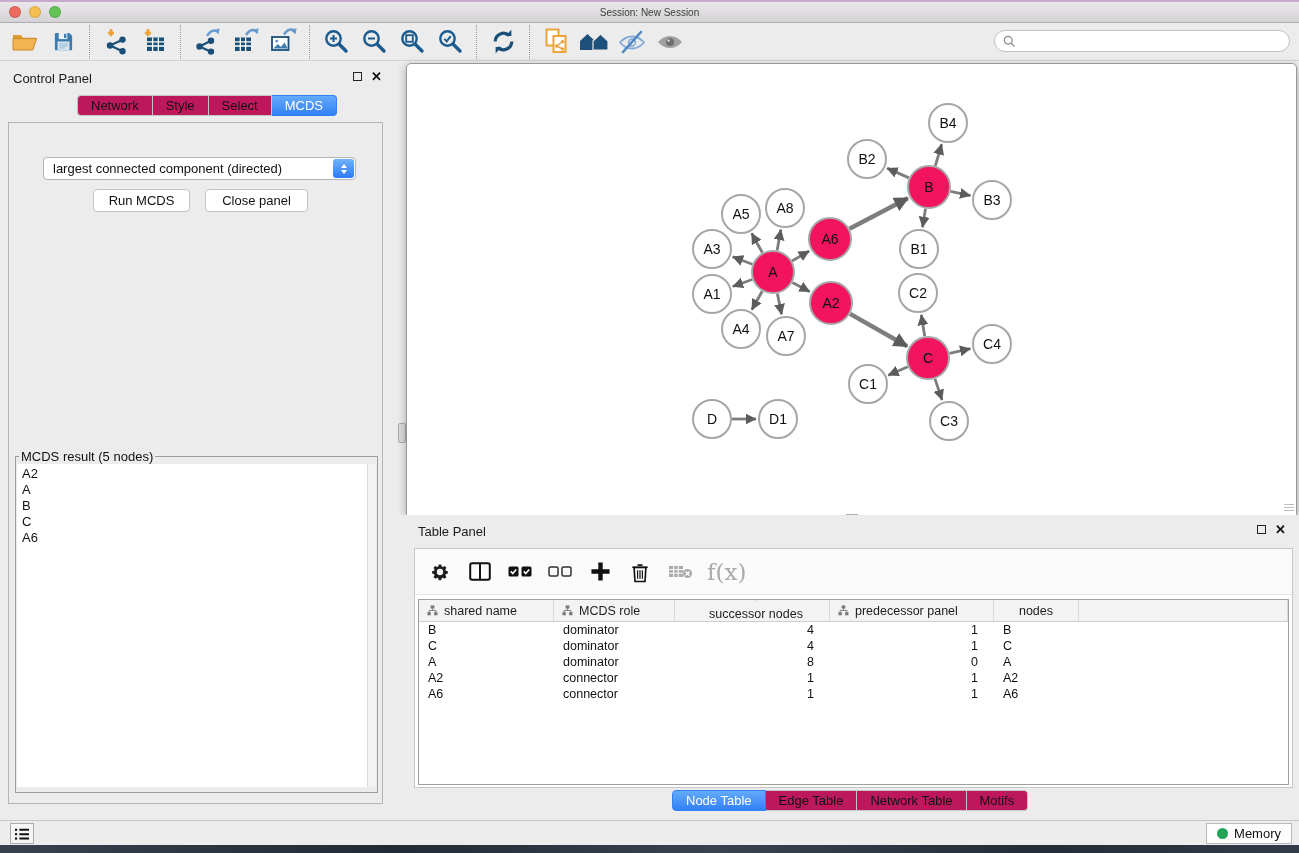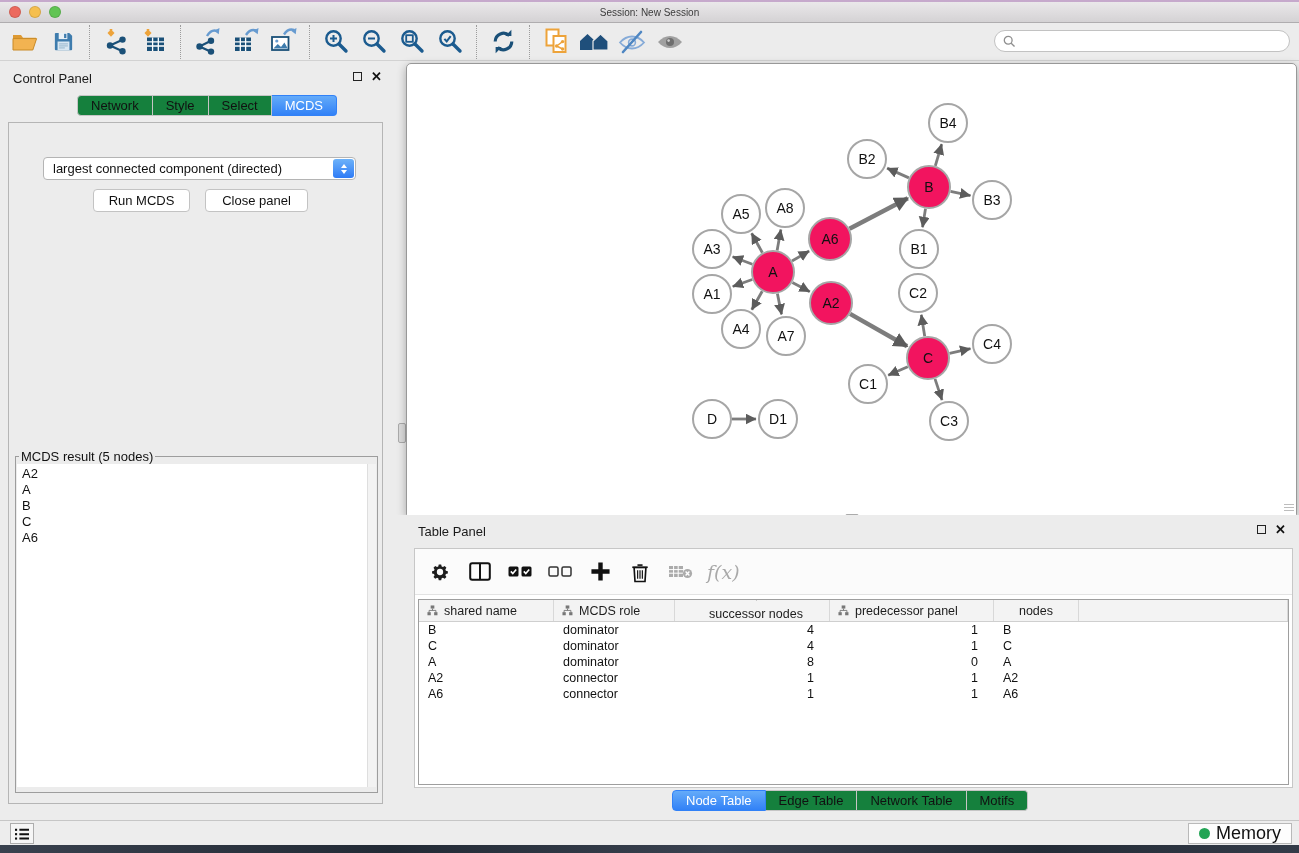--- a/index.html
+++ b/index.html
@@ -30,21 +30,21 @@
   #search-wrap input { border:none; outline:none; flex:1; font-size:12px; background:transparent;
     font-family:"Liberation Sans",sans-serif; }
 
   
   #control-panel { position:absolute; left:0; top:61px; width:390px; height:759px; background:#ECECEC; }
   .panel-title { position:absolute; left:13px; top:10px; font-size:13px; color:#1B1B1B; }
   .win-btns { position:absolute; display:flex; gap:9px; align-items:center; }
   .float-btn { width:9px; height:9px; border:1.5px solid #222; background:transparent; }
   .close-btn { font-size:13px; font-weight:bold; color:#111; line-height:9px; }
   .seg { display:flex; position:absolute; }
-  .seg-btn { background:#15803d; border:1px solid #C5C5C5; border-left:none; height:21px;
+  .seg-btn { background:#be185d; border:1px solid #C5C5C5; border-left:none; height:21px;
     font-size:13px; color:#111; padding:0 13px; font-family:"Liberation Sans",sans-serif; }
   .seg-btn:first-child { border-left:1px solid #C5C5C5; border-radius:4px 0 0 4px; }
   .seg-btn:last-child { border-radius:0 4px 4px 0; }
   .seg-btn.active { background:linear-gradient(#64ABF9,#3181F7); color:#FFF; border-color:#3181F7; }
   #cp-content { position:absolute; left:8px; top:61px; width:375px; height:682px;
     border:1px solid #B5B5B5; background:#ECECEC; }
   #opt-label { position:absolute; top:13px; width:100%; text-align:center; font-size:13px; }
   #mcds-select { position:absolute; left:34px; top:34px; width:313px; height:23px; background:#FFF;
     border:1px solid #B4B4B4; border-radius:4px; font-size:13px; display:flex; align-items:center;
     padding-left:9px; }
@@ -76,39 +76,39 @@
   .grip i { display:block; border-top:1px solid #BDBDBD; margin-top:2px; }
   .splitter-handle { position:absolute; background:#DCDCDC; border:1px solid #ABABAB; border-radius:2px; }
 
   
   #table-panel { position:absolute; left:390px; top:515px; width:909px; height:305px; background:#ECECEC; }
   #tp-container { position:absolute; left:24px; top:33px; width:879px; height:240px;
     background:#FFF; border:1px solid #C7C7C7; }
   #tp-toolbar { position:absolute; left:0; right:0; top:0; height:46px; background:#FBFBFB;
     display:flex; align-items:center; padding-left:12px; gap:14px; border-bottom:1px solid #E3E3E3; }
   .tp-icon { display:flex; align-items:center; justify-content:center; min-width:26px; height:30px; }
-  #fx-label { font-family:"DejaVu Serif", serif; font-style:italic; font-size:19px; color:#A9A9A9; }
+  #fx-label { font-family:"DejaVu Serif", serif; font-size:23px; color:#A9A9A9; }
   #nodetable { position:absolute; left:3px; right:3px; top:50px; bottom:2px; border:1px solid #9E9E9E; background:#FFF; overflow:hidden; }
   #nt-header { display:flex; background:#F3F3F3; border-bottom:1px solid #CFCFCF; height:22px; }
   .hcell { display:flex; align-items:center; font-size:12.5px; color:#1D1D1D;
     border-right:1px solid #D8D8D8; padding-left:8px; gap:6px; }
   .hcell.center { justify-content:center; padding-left:0; }
   .trow { display:flex; height:16px; }
   .tcell { font-size:12.5px; line-height:16px; white-space:nowrap; overflow:hidden; }
   .al { padding-left:9px; text-align:left; }
   .ar { padding-right:16px; text-align:right; }
   #tp-tabs { position:absolute; left:282px; top:275px; }
 
   
   #statusbar { position:absolute; left:0; top:820px; width:1299px; height:25px; background:#EDEDED;
     border-top:1px solid #C6C6C6; }
   #list-btn { position:absolute; left:10px; top:2px; width:24px; height:21px; background:#F6F6F6;
     border:1px solid #ADADAD; display:flex; align-items:center; justify-content:center; }
   #memory-btn { position:absolute; right:7px; top:2px; height:21px; background:#FDFDFD;
-    border:1px solid #B9B9B9; display:flex; align-items:center; gap:6px; padding:0 10px; font-size:18px; }
+    border:1px solid #B9B9B9; display:flex; align-items:center; gap:6px; padding:0 10px; font-size:13px; }
   #memory-dot { width:11px; height:11px; border-radius:50%; background:#23A455; }
   #bottom-strip { position:absolute; left:0; top:845px; width:1299px; height:8px;
     background:linear-gradient(90deg,#39414E,#222A35 30%,#3A4250 55%,#242C37 80%,#333B48); }
 </style>
 </head>
 <body>
 
 <div id="top-strip"></div>
 
 <div id="titlebar">

